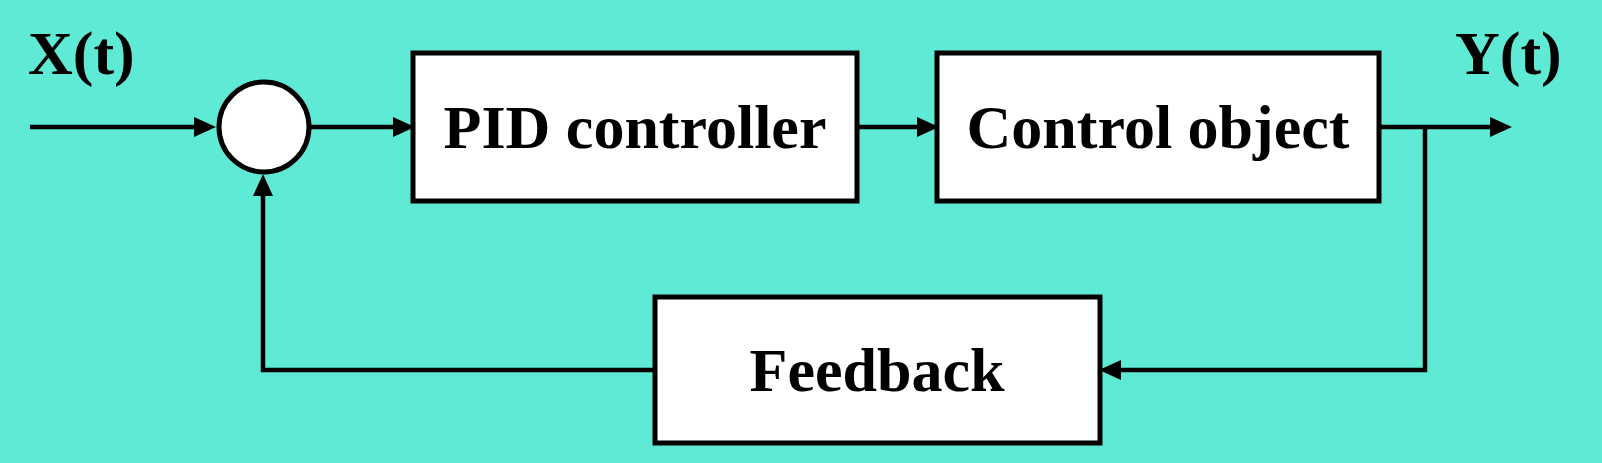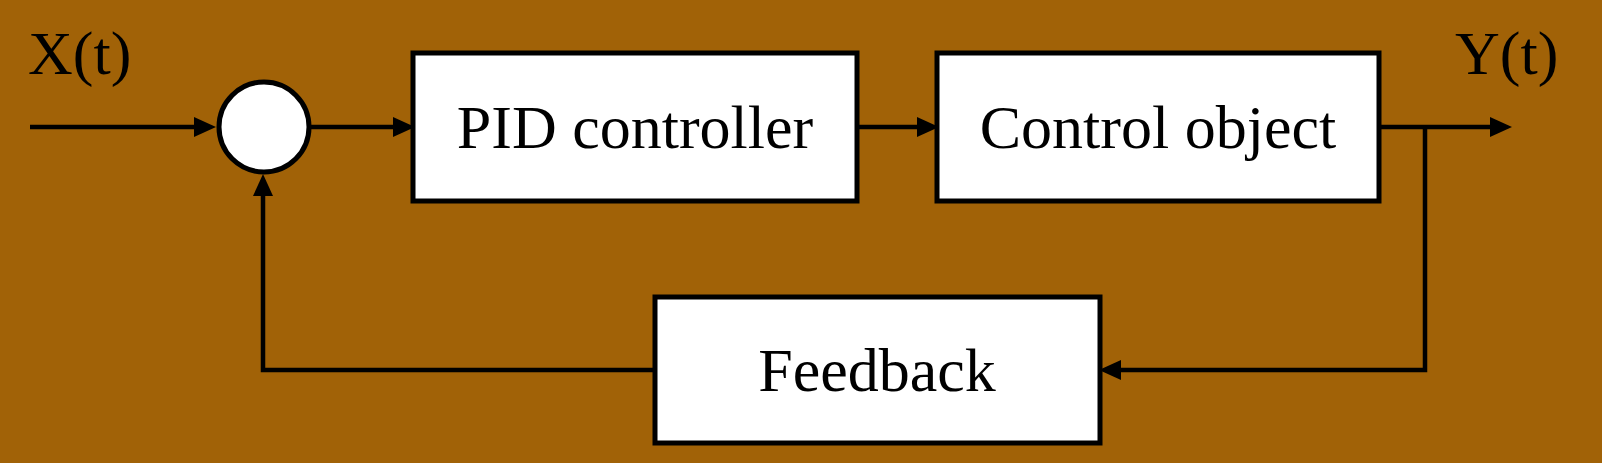--- a/index.html
+++ b/index.html
@@ -4,22 +4,23 @@
 <style>
   html, body {
     margin: 0;
     padding: 0;
     background: #ffffff;
   }
   .stage {
     position: relative;
     width: 1602px;
     height: 463px;
-    background: #a16207;
+    background: #5eead4;
     overflow: hidden;
+    font-weight: bold;
   }
   svg {
     display: block;
   }
   .wire {
     stroke: #000000;
     stroke-width: 4.5;
     fill: none;
   }
   .box {

